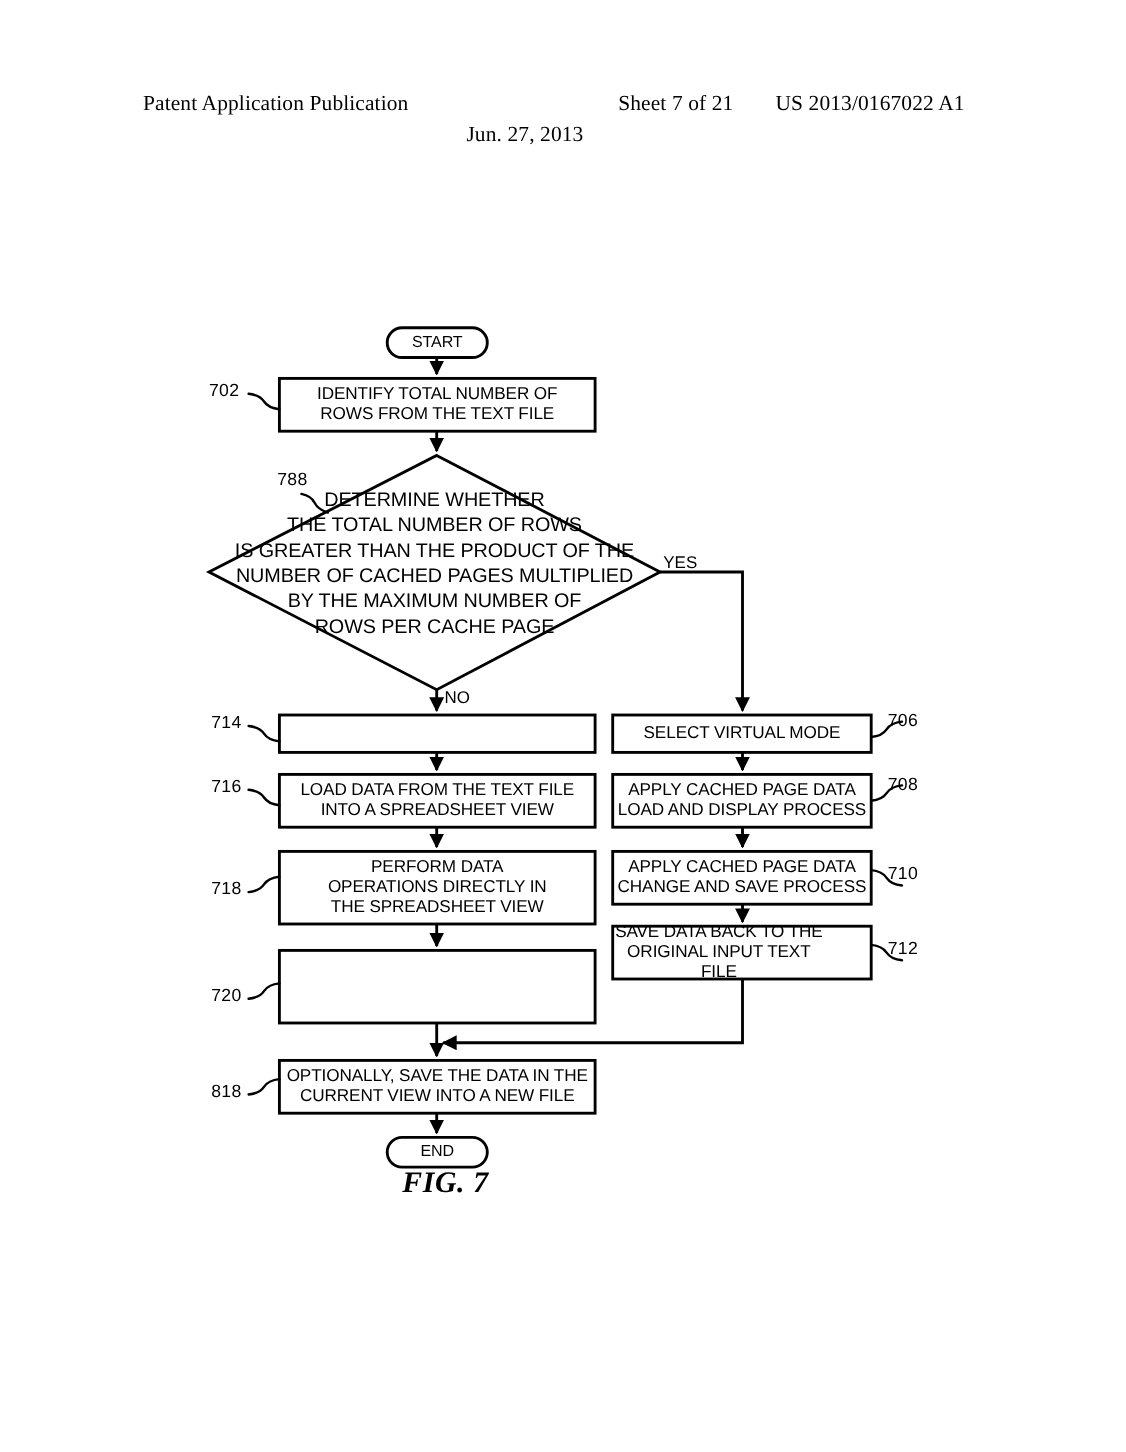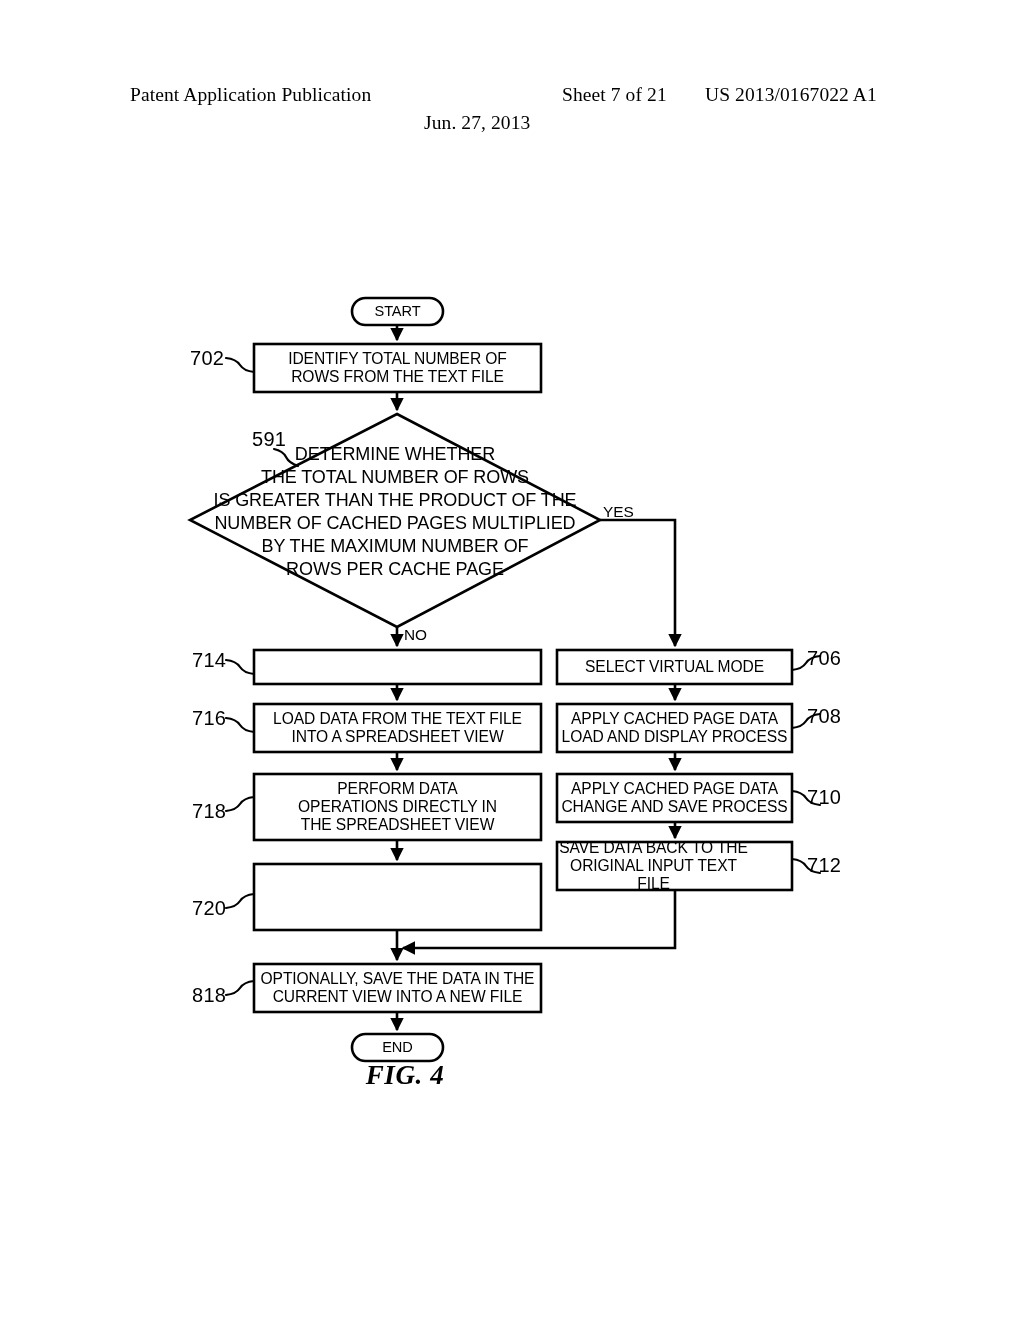--- a/index.html
+++ b/index.html
@@ -85,21 +85,21 @@
     font-size: 18px;
     line-height: 1.27;
   }
   .branch-label {
     position: absolute;
     font-size: 15.4px;
     font-family: "Liberation Sans", sans-serif;
   }
   .ref-num {
     position: absolute;
-    font-size: 20px;
+    font-size: 16px;
     font-family: "Liberation Sans", sans-serif;
     letter-spacing: 0.3px;
   }
   #fig-caption {
     position: absolute;
     left: 333px;
     top: 1060px;
     width: 120px;
     text-align: center;
     font-family: "Liberation Serif", serif;
@@ -227,25 +227,25 @@
 
 
   <div class="node-text box-text" style="left:242px; top:964px; width:287px; height:48px;">OPTIONALLY, SAVE THE DATA IN THE
 CURRENT VIEW INTO A NEW FILE</div>
 
   <div class="branch-label" style="left:591px; top:503px;">YES</div>
 
   <div class="branch-label" style="left:392px; top:626px;">NO</div>
 
   <div class="ref-num" style="left:178px; top:347px;">702</div>
-  <div class="ref-num" style="left:240px; top:428px;">591</div>
+  <div class="ref-num" style="left:240px; top:428px;">788</div>
   <div class="ref-num" style="left:795px; top:647px;">706</div>
   <div class="ref-num" style="left:795px; top:705px;">708</div>
   <div class="ref-num" style="left:795px; top:786px;">710</div>
   <div class="ref-num" style="left:795px; top:854px;">712</div>
   <div class="ref-num" style="left:180px; top:649px;">714</div>
   <div class="ref-num" style="left:180px; top:707px;">716</div>
   <div class="ref-num" style="left:180px; top:800px;">718</div>
   <div class="ref-num" style="left:180px; top:897px;">720</div>
   <div class="ref-num" style="left:180px; top:984px;">818</div>
 
-  <div id="fig-caption">FIG. 4</div>
+  <div id="fig-caption">FIG. 7</div>
 </div>
 
 </body></html>

